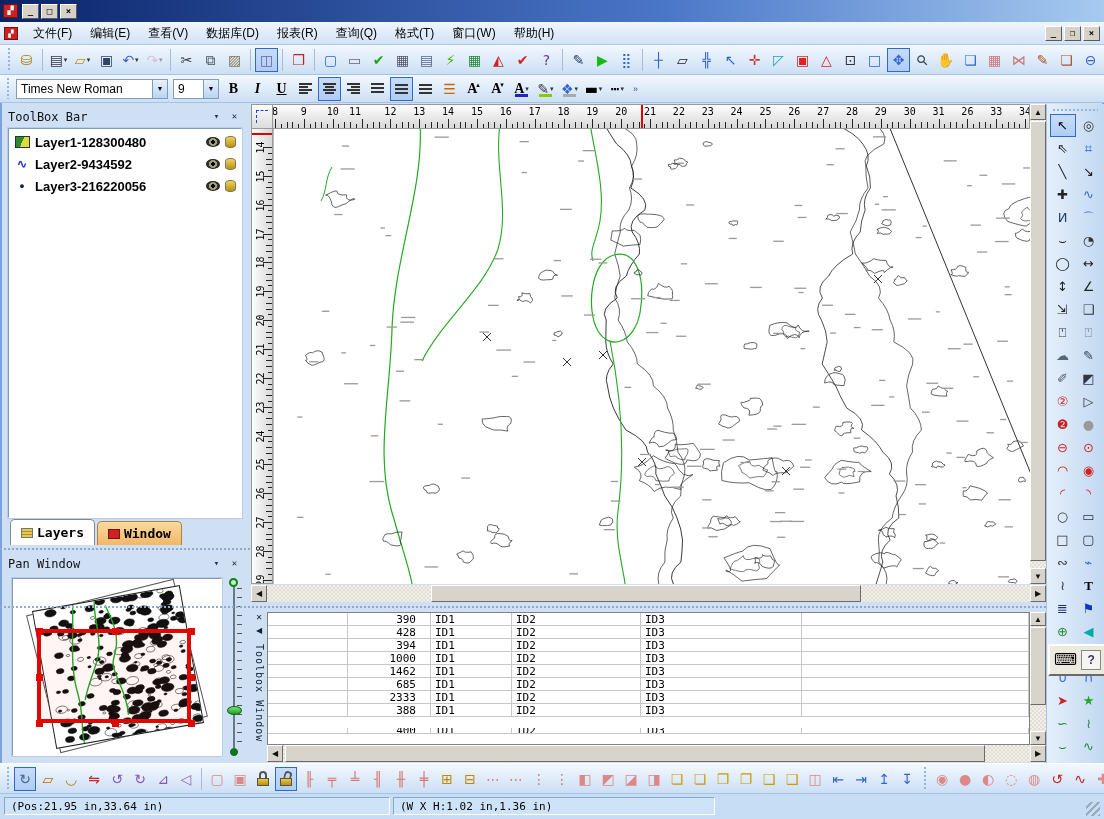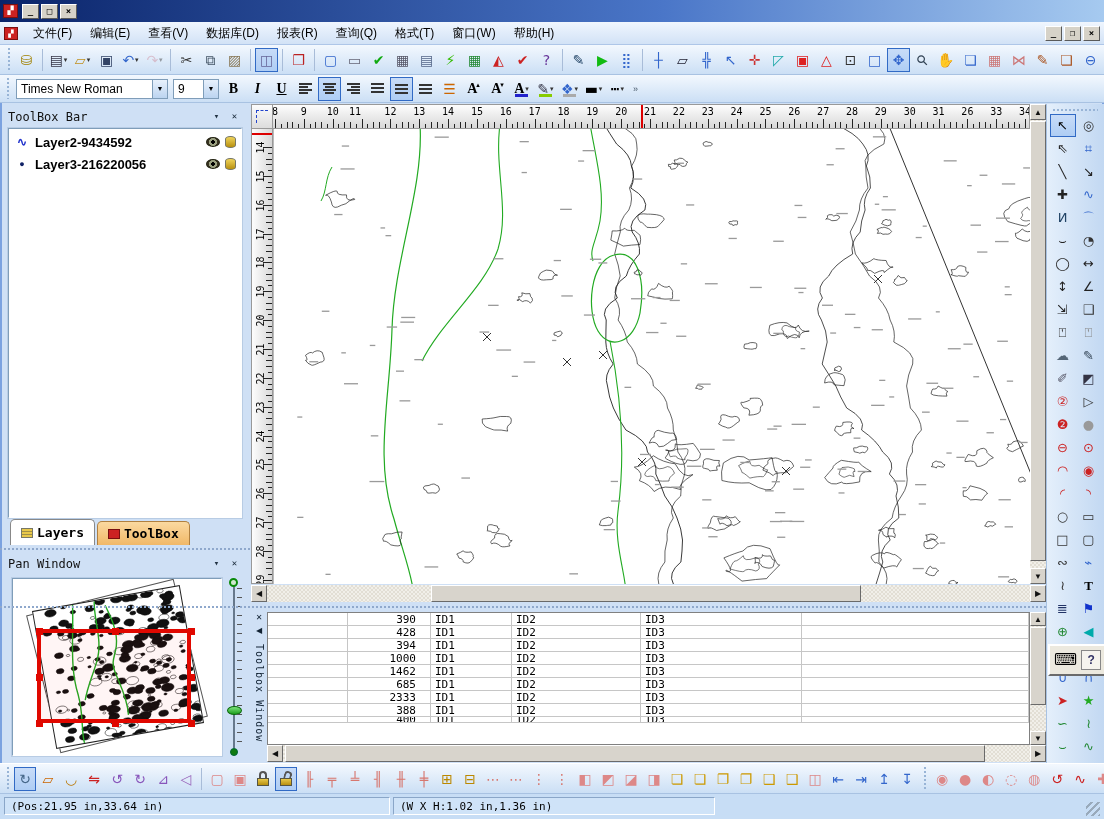--- a/index.html
+++ b/index.html
@@ -138,21 +138,21 @@
   #tbl-title{margin-top:6px;writing-mode:vertical-rl;font-size:10px;letter-spacing:1px;color:#123;
     font-family:"DejaVu Sans Mono",monospace;}
   #datatable{position:absolute;left:267px;top:612px;width:763px;height:133px;background:#fff;
     border:1px solid #808080;overflow:hidden;font-family:"DejaVu Sans Mono",monospace;font-size:11px;}
   .tr{display:flex;height:13px;}
   .tr.hdr{height:17px;}
   .td{border-right:1px solid #c6c6c6;border-bottom:1px solid #c6c6c6;padding:0 4px;white-space:nowrap;overflow:hidden;
     display:flex;align-items:center;}
   .hdr .td{background:#d8d4cc;border:1px solid;border-color:#fff #808080 #808080 #fff;font-weight:normal;}
   .td.num{justify-content:flex-end;padding-right:14px;}
-  .tr.partial{height:6px;overflow:hidden;}
+  .tr.partial{height:6px;overflow:hidden;margin-top:11px;}
   #vscroll-tbl{left:1030px;top:612px;width:16px;height:133px;}
   #hscroll-tbl{left:267px;top:745px;width:779px;height:17px;}
   
   #right-bar{position:absolute;left:1046px;top:104px;width:58px;height:659px;
     background:linear-gradient(to right,#e4effb,#c2d8f2);border-left:1px solid #a8c2e2;padding-top:2px;}
   #right-bar .rgrip{height:5px;margin:1px 6px 2px 6px;
     background:repeating-linear-gradient(to right,#98b4d6 0 2px,transparent 2px 4px);
     background-size:100% 2px;background-position:center;background-repeat:no-repeat;}
   #right-grid{display:grid;grid-template-columns:26px 26px;justify-content:center;}
   #right-grid .tbtn{width:26px;height:23px;min-width:26px;}
@@ -462,20 +462,28 @@
 
   <div class="panel-title" style="left:2px;top:106px;width:246px">
     <span>ToolBox Bar</span>
     <span class="pt-spacer"></span>
     <span class="pt-btn">▾</span>
     <span class="pt-btn">✕</span>
   </div>
   <div id="layer-list">
       <div class="layer-row">
         <span class="lyr-ic">
+          <span class="lyr-raster"></span>
+        </span>
+        <span class="lyr-label">Layer1-128300480</span>
+        <span class="eye"></span>
+        <span class="dbmini"></span>
+      </div>
+      <div class="layer-row">
+        <span class="lyr-ic">
           <span class="lyr-line">∿</span>
         </span>
         <span class="lyr-label">Layer2-9434592</span>
         <span class="eye"></span>
         <span class="dbmini"></span>
       </div>
       <div class="layer-row">
         <span class="lyr-ic">
           <span class="lyr-point">●</span>
         </span>
@@ -484,21 +492,21 @@
         <span class="dbmini"></span>
       </div>
     </div>
   <div class="tabs" id="panel-tabs">
       <span class="tab active">
         <span class="tabicon-l"></span>
         <span>Layers</span>
       </span>
       <span class="tab inactive">
         <span class="tabicon-t"></span>
-        <span>ToolBox</span>
+        <span>Window</span>
       </span>
     </div>
   <div class="hsplit" style="top:547px"></div>
 
   <div class="panel-title" style="left:2px;top:553px;width:246px">
     <span>Pan Window</span>
     <span class="pt-spacer"></span>
     <span class="pt-btn">▾</span>
     <span class="pt-btn">✕</span>
   </div>

